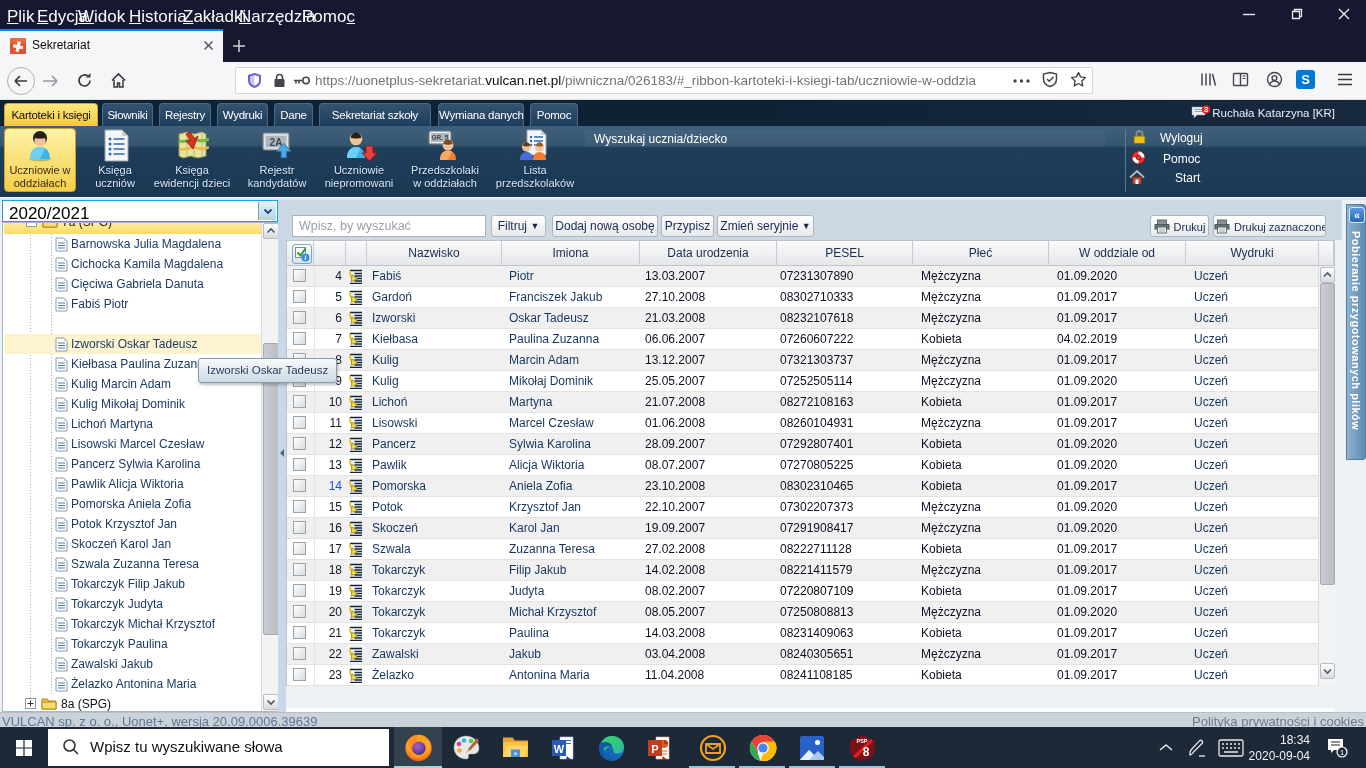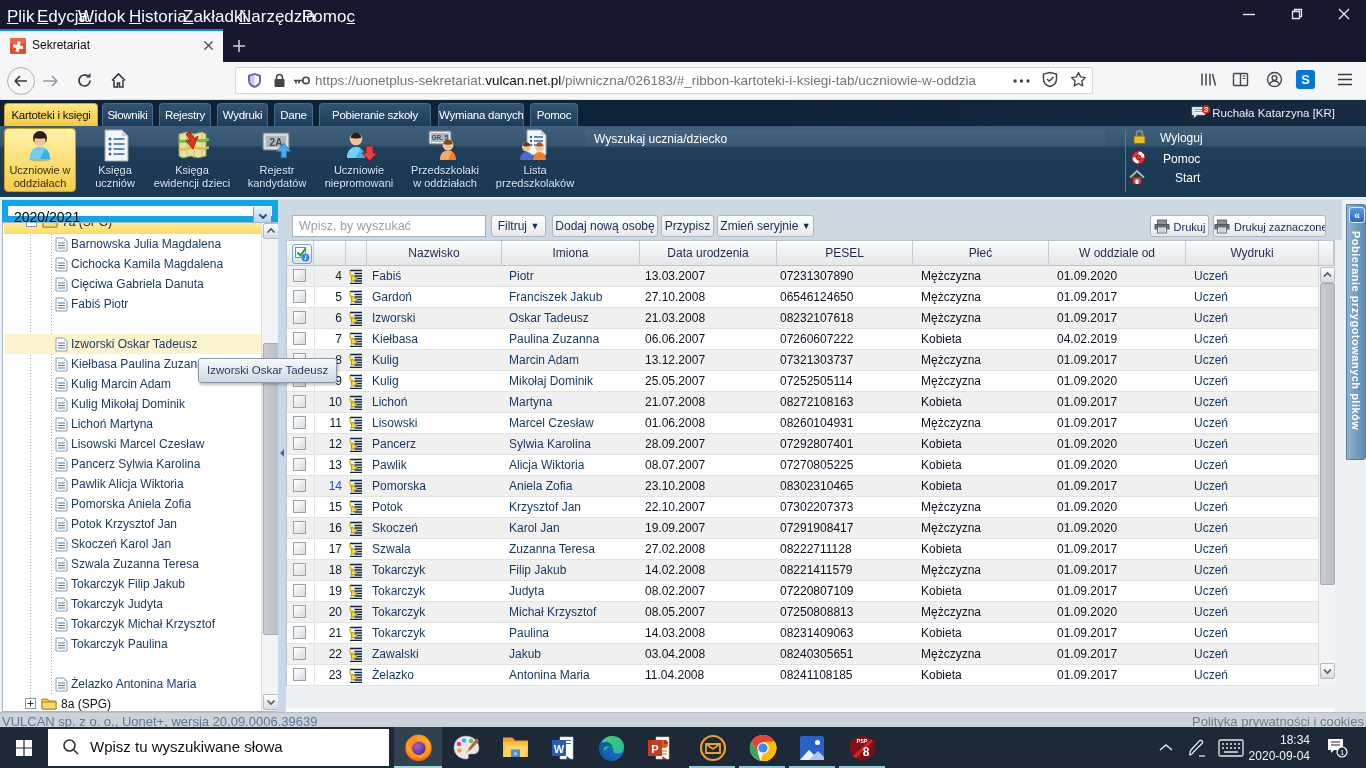--- a/index.html
+++ b/index.html
@@ -17,21 +17,21 @@
 
 #apptabs{left:0;top:100px;width:1366px;height:26px;background:linear-gradient(90deg,#0e2236 55%,#17293e 100%);}
 .apptab{position:absolute;top:3px;height:23px;border-radius:4px 4px 0 0;border:1px solid #47698a;border-bottom:none;background:linear-gradient(#33536f,#1d3d5c);color:#fff;font-size:11.5px;letter-spacing:-0.25px;text-align:center;line-height:22px;white-space:nowrap;overflow:hidden;}
 .apptab.act{background:linear-gradient(#ffe87e,#f3c844);border-color:#c8a43c;color:#101010;}
 #ribbon{left:0;top:126px;width:1366px;height:71px;background:linear-gradient(#3f5f7d 0%,#36566f 27%,#1f3e5a 31%,#1b3852 100%);}
 #ribbonedge{left:0;top:197px;width:1366px;height:3px;background:linear-gradient(#f8fbfe,#cfe0ee);}
 .ritem{position:absolute;top:38px;color:#d6e9fb;font-size:11px;text-align:center;line-height:13px;text-shadow:0 1px 1px rgba(0,10,30,.55);}
 #selitem{left:4px;top:2px;width:72px;height:64px;background:linear-gradient(#fff3a8,#f6ce4a);border:1px solid #c8a41f;border-radius:4px;}
 
 #content{left:0;top:200px;width:1366px;height:512px;background:#eef1f4;}
-#ddl{left:2px;top:0px;width:276px;height:22px;background:#fff;border:6px solid #0ea5e9;font-size:14px;color:#000;padding-left:12px;}
+#ddl{left:2px;top:0px;width:276px;height:22px;background:#fff;border:1px solid #0ea5e9;font-size:17px;color:#000;padding-left:12px;}
 #tree{left:2px;top:22px;width:276px;height:490px;background:#fff;border:1px solid #a3b8ca;}
 .trow{position:absolute;left:1px;height:20px;font-size:12px;color:#1c3c64;line-height:20px;white-space:nowrap;}
 #splitter{left:278px;top:0;width:8px;height:512px;background:#c9d8e6;}
 #toolbar{left:286px;top:0px;width:1056px;height:40px;background:#ccd8e2;}
 .btn{position:absolute;top:15px;height:22px;background:linear-gradient(#fefefe,#e6e9ec);border:1px solid #aeb6be;border-radius:3px;font-size:12px;color:#1a2a50;line-height:20px;text-align:center;}
 #thead{left:286px;top:40px;width:1049px;height:26px;background:linear-gradient(#fbfbfc,#e4e6e9);border:1px solid #bcc4cc;}
 .hcell{position:absolute;top:0;height:25px;border-right:1px solid #c6ccd2;font-size:12px;color:#1c2c4c;text-align:center;line-height:25px;}
 #tbody{left:286px;top:66px;width:1049px;height:420px;border-left:1px solid #bcc4cc;border-right:1px solid #bcc4cc;background:#fff;}
 .row{position:absolute;left:0;width:1031px;height:21px;border-bottom:1px solid #e2e2e2;font-size:12px;line-height:20px;white-space:nowrap;}
 .row.alt{background:#f0f0f0;}
@@ -141,21 +141,21 @@
   <div class="abs" style="left:1296px;top:70px;width:19px;height:19px;border-radius:3px;background:#0078d4;color:#fff;font-size:13px;font-weight:bold;text-align:center;line-height:19px">S</div>
   <svg class="abs" style="left:1337px;top:73px" width="16" height="13" viewBox="0 0 16 13">
       <path d="M1 1.5h14M1 6.5h14M1 11.5h14" stroke="#38383d" stroke-width="1.6"></path>
     </svg>
   <div id="apptabs" class="abs">
     <div class="apptab act" style="left:4px;width:94px">Kartoteki i księgi</div>
     <div class="apptab" style="left:102px;width:51px">Słowniki</div>
     <div class="apptab" style="left:159px;width:52px">Rejestry</div>
     <div class="apptab" style="left:217px;width:51px">Wydruki</div>
     <div class="apptab" style="left:274px;width:39px">Dane</div>
-    <div class="apptab" style="left:319px;width:112px">Pobieranie szkoły</div>
+    <div class="apptab" style="left:319px;width:112px">Sekretariat szkoły</div>
     <div class="apptab" style="left:438px;width:86px">Wymiana danych</div>
     <div class="apptab" style="left:530px;width:48px">Pomoc</div>
     <svg class="abs" style="left:1191px;top:5px" width="20" height="16" viewBox="0 0 20 16">
         <path d="M1 2h13v8H6l-3 3v-3H1z" fill="#e8eef4" stroke="#9ab" stroke-width=".5"></path>
         <path d="M3.5 4.5h8M3.5 6.5h8" stroke="#8aa" stroke-width="1"></path>
         <circle cx="15" cy="4.5" r="4.3" fill="#d82a1e"></circle>
         <text x="15" y="7.3" font-size="7.5" fill="#fff" text-anchor="middle" font-weight="bold">3</text>
       </svg>
     <div class="abs" style="left:1150px;top:7px;width:185px;text-align:right;font-size:11.5px;color:#e4eef8">Ruchała Katarzyna [KR]</div>
   </div>
@@ -430,20 +430,28 @@
           <span style="position:absolute;left:68px">Tokarczyk Michał Krzysztof</span>
         </div>
 <div class="trow" style="top:411px;left:0;width:258px">
           <svg style="position:absolute;left:52px;top:3px" width="13" height="15" viewBox="0 0 13 15">
             <path d="M1 1h8l3 3v10H1z" fill="#fff" stroke="#8a9aaa" stroke-width="1"></path>
             <path d="M9 1l3 3H9z" fill="#c8d4dc"></path>
             <path d="M3 6h7M3 8.5h7M3 11h7" stroke="#4a7ab0" stroke-width="1"></path>
           </svg>
           <span style="position:absolute;left:68px">Tokarczyk Paulina</span>
         </div>
+<div class="trow" style="top:431px;left:0;width:258px">
+          <svg style="position:absolute;left:52px;top:3px" width="13" height="15" viewBox="0 0 13 15">
+            <path d="M1 1h8l3 3v10H1z" fill="#fff" stroke="#8a9aaa" stroke-width="1"></path>
+            <path d="M9 1l3 3H9z" fill="#c8d4dc"></path>
+            <path d="M3 6h7M3 8.5h7M3 11h7" stroke="#4a7ab0" stroke-width="1"></path>
+          </svg>
+          <span style="position:absolute;left:68px">Zawalski Jakub</span>
+        </div>
 <div class="trow" style="top:451px;left:0;width:258px">
           <svg style="position:absolute;left:52px;top:3px" width="13" height="15" viewBox="0 0 13 15">
             <path d="M1 1h8l3 3v10H1z" fill="#fff" stroke="#8a9aaa" stroke-width="1"></path>
             <path d="M9 1l3 3H9z" fill="#c8d4dc"></path>
             <path d="M3 6h7M3 8.5h7M3 11h7" stroke="#4a7ab0" stroke-width="1"></path>
           </svg>
           <span style="position:absolute;left:68px">Żelazko Antonina Maria</span>
         </div>
 <div class="trow" style="top:471px;left:0;width:258px;color:#111">
           <svg style="position:absolute;left:22px;top:4px" width="11" height="11" viewBox="0 0 11 11">
@@ -533,21 +541,21 @@
 <span class="abs" style="left:6px;top:3px;width:13px;height:13px;background:linear-gradient(135deg,#fff,#d8dce0);border:1px solid #9aa2aa"></span>
 <span class="cell" style="left:27px;width:28px;text-align:right;color:#101828">5</span>
 <svg style="position:absolute;left:61px;top:3px" width="16" height="15" viewBox="0 0 16 15">
             <path d="M2 1.5h12M6.5 4.5h7.5M6.5 7h7.5M6.5 9.5h7.5M6.5 12h7.5M2 14.5h12" stroke="#10243c" stroke-width="1.5"></path>
             <path d="M2.2 1.8C1.8 5 2.4 7 4.4 8.6" fill="none" stroke="#e3c52c" stroke-width="2"></path>
             <path d="M4 5.8l5.8 4.4-6.6 2.2z" fill="#f2dc44" stroke="#8a7410" stroke-width=".7"></path>
           </svg>
 <span class="cell" style="left:85px;color:#15355f">Gardoń</span>
 <span class="cell" style="left:222px;color:#15355f">Franciszek Jakub</span>
 <span class="cell" style="left:358px;color:#140c20">27.10.2008</span>
-<span class="cell" style="left:493px;color:#140c20">06546124650</span>
+<span class="cell" style="left:493px;color:#140c20">08302710333</span>
 <span class="cell" style="left:634px;color:#140c20">Mężczyzna</span>
 <span class="cell" style="left:770px;color:#140c20">01.09.2017</span>
 <span class="cell" style="left:907px;color:#15355f">Uczeń</span>
 </div>
 <div class="row alt" style="top:42px">
 <span class="abs" style="left:6px;top:3px;width:13px;height:13px;background:linear-gradient(135deg,#fff,#d8dce0);border:1px solid #9aa2aa"></span>
 <span class="cell" style="left:27px;width:28px;text-align:right;color:#101828">6</span>
 <svg style="position:absolute;left:61px;top:3px" width="16" height="15" viewBox="0 0 16 15">
             <path d="M2 1.5h12M6.5 4.5h7.5M6.5 7h7.5M6.5 9.5h7.5M6.5 12h7.5M2 14.5h12" stroke="#10243c" stroke-width="1.5"></path>
             <path d="M2.2 1.8C1.8 5 2.4 7 4.4 8.6" fill="none" stroke="#e3c52c" stroke-width="2"></path>

